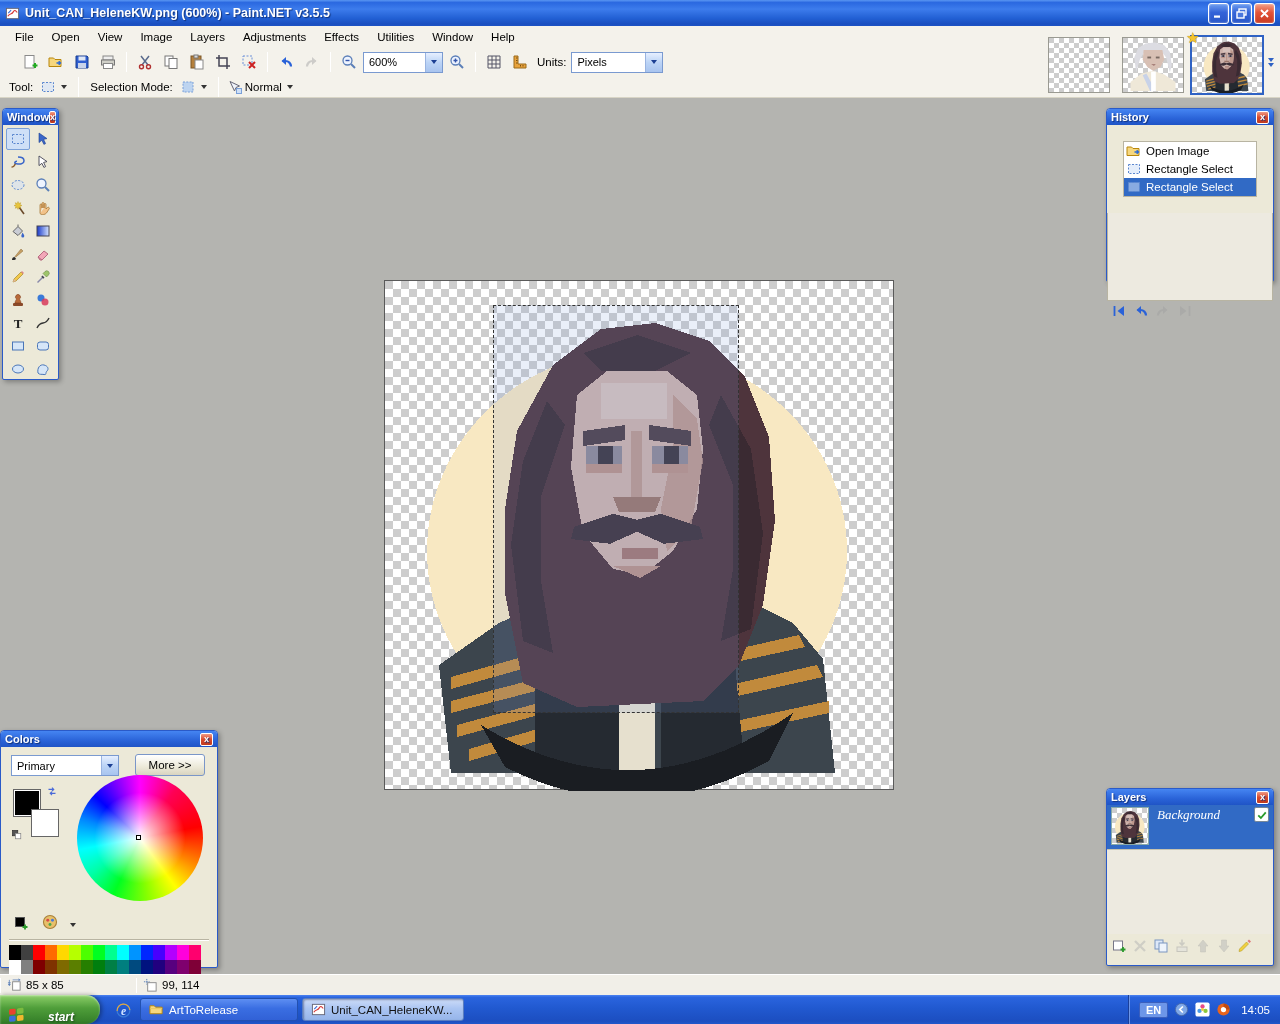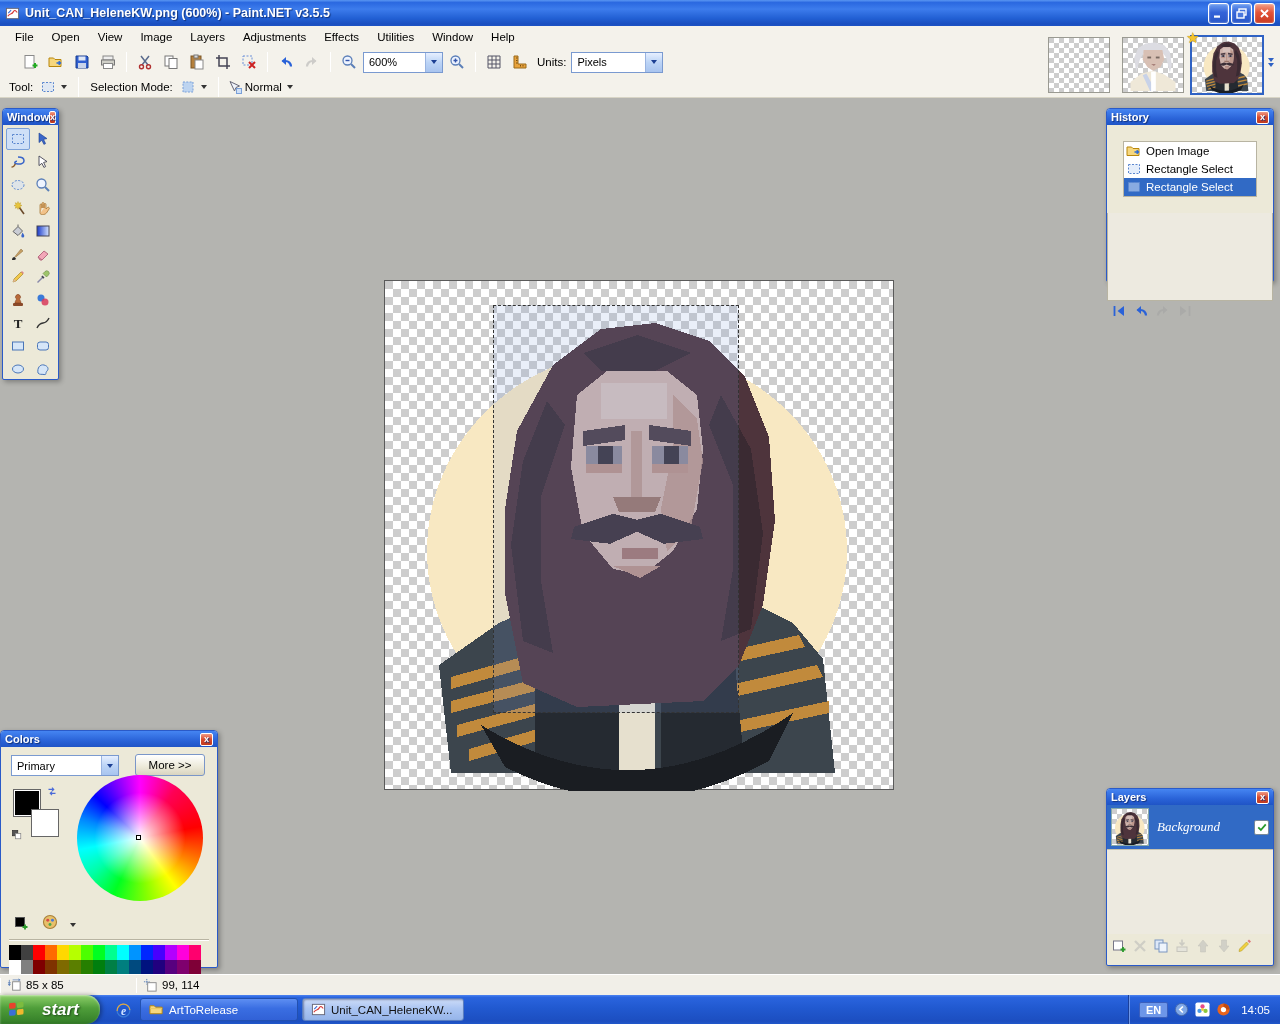--- a/index.html
+++ b/index.html
@@ -68,43 +68,43 @@
 #color-wheel{position:absolute;border-radius:50%;
  background:radial-gradient(closest-side,#ffffff 0%,rgba(255,255,255,.75) 18%,rgba(255,255,255,0) 72%),
  conic-gradient(from 0deg,#ff00ff,#ff0055 10%,#ff0000 22%,#ff8800 32%,#ffff00 40%,#88ff00 48%,#00ff22 57%,#00ffaa 65%,#00ffff 72%,#0088ff 80%,#0000ff 87%,#8800ff 94%,#ff00ff 100%)}
 #wheel-marker{position:absolute;width:5px;height:5px;border:1px solid #000;background:#fff}
 .swatch{width:12px;height:15px}
 #swatch-grid{position:absolute;display:grid;grid-template-columns:repeat(16,12px);grid-auto-rows:15px}
 #prim-swatch{position:absolute;width:28px;height:28px;background:#000;border:1px solid #666;box-shadow:inset 0 0 0 1px #fff}
 #sec-swatch{position:absolute;width:28px;height:28px;background:#fff;border:1px solid #666}
 
 
-.layer-row{display:flex;align-items:center;gap:8px;height:44px;padding:2px 4px;background:#316ac5;color:#fff}
+.layer-row{display:flex;gap:8px;height:44px;padding:2px 4px;background:#316ac5;color:#fff}
 .layer-thumb{width:38px;height:38px;border:1px solid #8aa;position:relative;flex:none}
 .layer-name{flex:1;font-style:italic;font-size:13px;font-family:"Liberation Serif",serif}
 .layer-check{width:15px;height:15px;background:#fff;border:1px solid #789;border-radius:2px;display:flex;align-items:center;justify-content:center}
 #layers-empty{background:#edeae0;border-top:1px solid #c8c4b0}
 #layers-btns{height:26px;display:flex;align-items:center;gap:5px;padding:0 4px}
 
 
 #canvas{position:absolute;left:384px;top:280px;width:510px;height:510px;border:1px solid #5a5a5a;background-clip:padding-box}
 #selection-rect{position:absolute;left:108px;top:24px;width:246px;height:408px;border:1px dashed #333;background:rgba(125,158,216,.16)}
 
 
 #statusbar{position:absolute;left:0;top:974px;right:0;height:21px;background:#f1efe8;border-top:1px solid #fff;display:flex;align-items:center;font-size:11.5px}
 .sb-sep{width:1px;height:15px;background:#c8c5b6;border-right:1px solid #fff}
 .sb-cell{display:flex;align-items:center;gap:4px;padding:0 6px}
 
 
 #taskbar{position:absolute;left:0;top:995px;width:1280px;height:29px;
  background:linear-gradient(180deg,#4e84f2 0%,#2a64de 8%,#2159d0 45%,#1c4ec0 90%,#2057ca 100%)}
-#start-btn{position:absolute;left:0;top:0;height:29px;width:100px;display:flex;align-items:center;gap:17px;padding:0 12px 0 8px;
+#start-btn{position:absolute;left:0;top:0;height:29px;width:100px;display:flex;align-items:flex-end;gap:23px;padding:0 12px 0 8px;
  background:linear-gradient(180deg,#8ed06a 0%,#4f9e3a 45%,#37822a 90%,#2f7524 100%);border-radius:0 14px 14px 0;
  box-shadow:inset 0 1px 2px rgba(255,255,255,.5),2px 0 4px rgba(0,0,0,.35);
- color:#fff;font-size:17px;font-weight:bold;font-style:italic;text-shadow:1px 1px 2px #1e4a18}
+ color:#fff;font-size:12px;font-weight:bold;font-style:italic;text-shadow:1px 1px 2px #1e4a18}
 .ql{position:absolute;top:4px;width:22px;height:22px;display:flex;align-items:center;justify-content:center}
 .taskbtn{position:absolute;top:3px;height:23px;border-radius:3px;display:flex;align-items:center;gap:5px;padding:0 8px;font-size:11.5px;white-space:nowrap}
 .taskbtn.inactive{background:linear-gradient(180deg,#5d8ef2,#3a6ee2 45%,#3161d6);border:1px solid #2250b0;color:#fff}
 .taskbtn.pressed{background:linear-gradient(180deg,#cddcf8,#abc5f2 45%,#96b5ea);border:1px solid #5a7ec0;color:#111;box-shadow:inset 1px 1px 2px rgba(0,0,40,.35)}
 #tray{position:absolute;right:0;top:0;height:29px;display:flex;align-items:center;gap:6px;padding:0 10px 0 10px;
  border-left:1px solid #1a3f9a;box-shadow:inset 1px 0 0 #6d96e8;color:#fff}
 #tray .lang{background:#6d96e8;border:1px solid #3a5fbe;border-radius:2px;padding:1px 6px;font-size:11px;font-weight:bold}
 #tray .clock{font-size:11.5px;padding-left:4px}
 
 svg{display:block}

